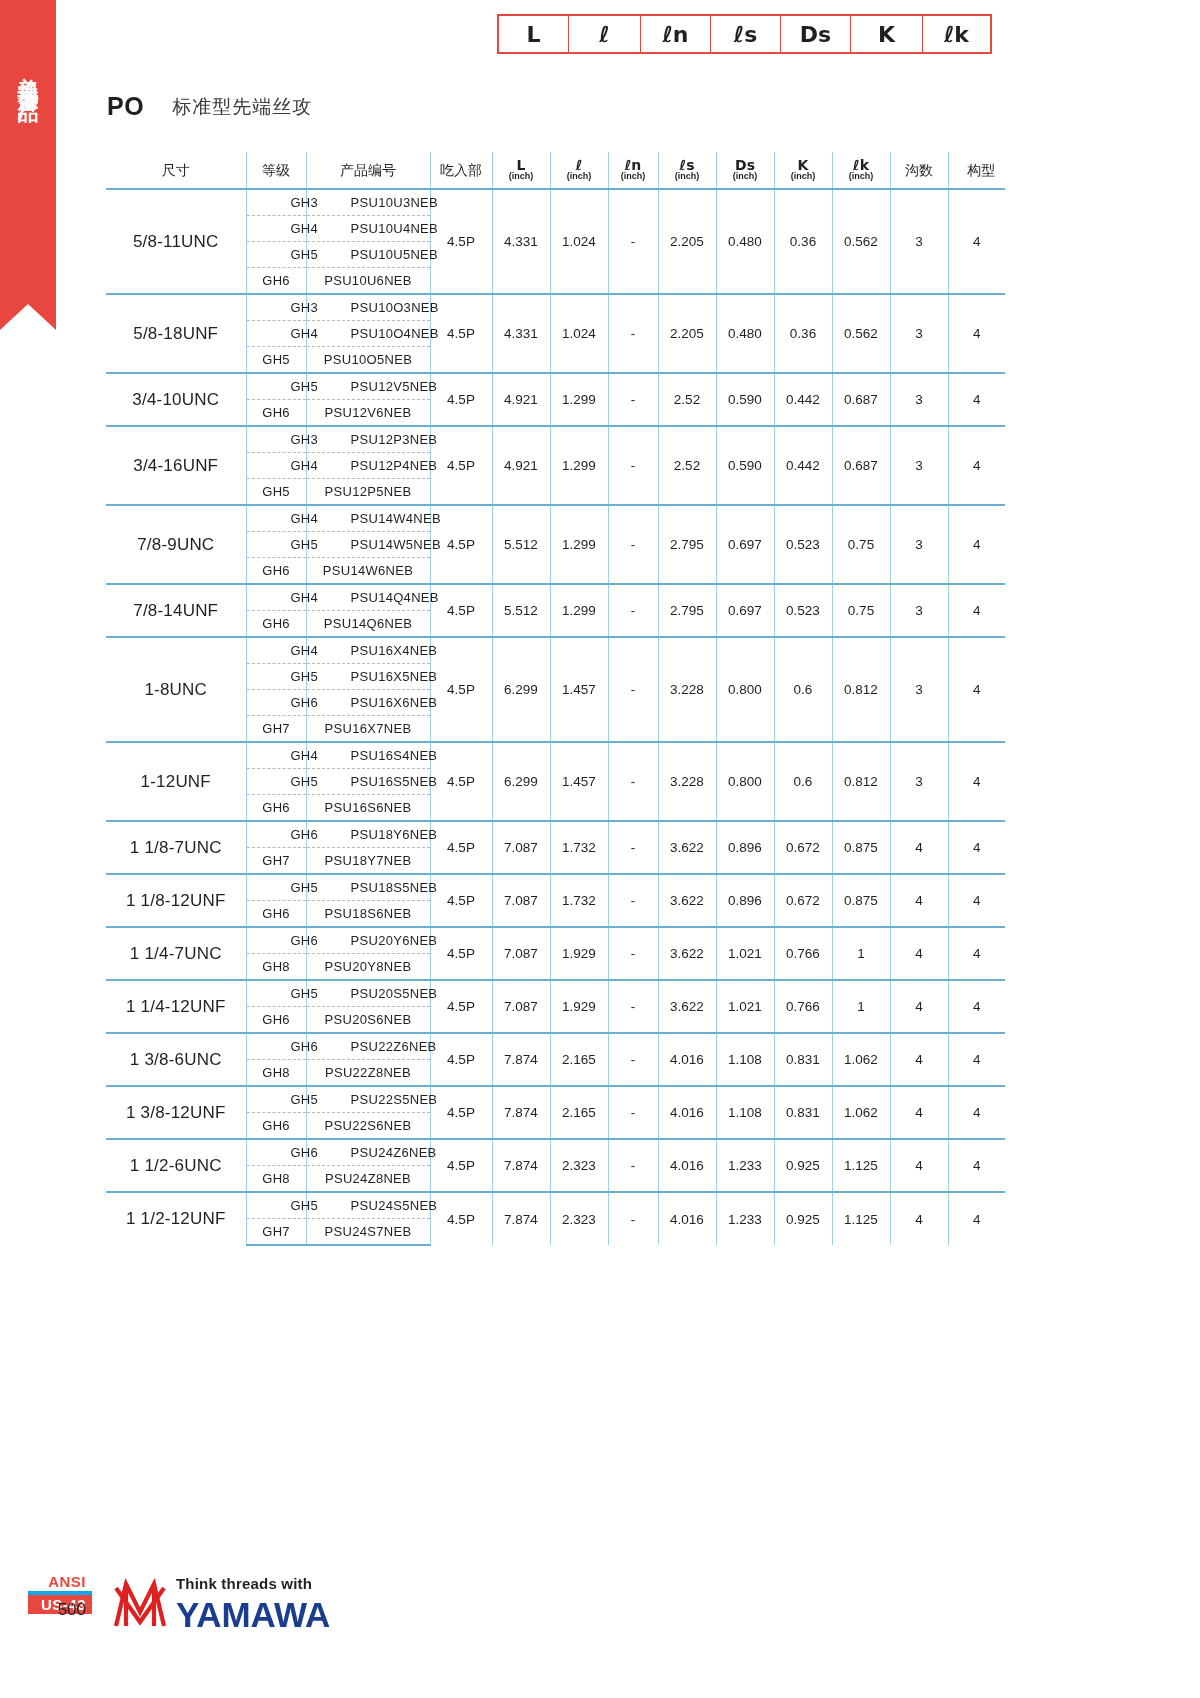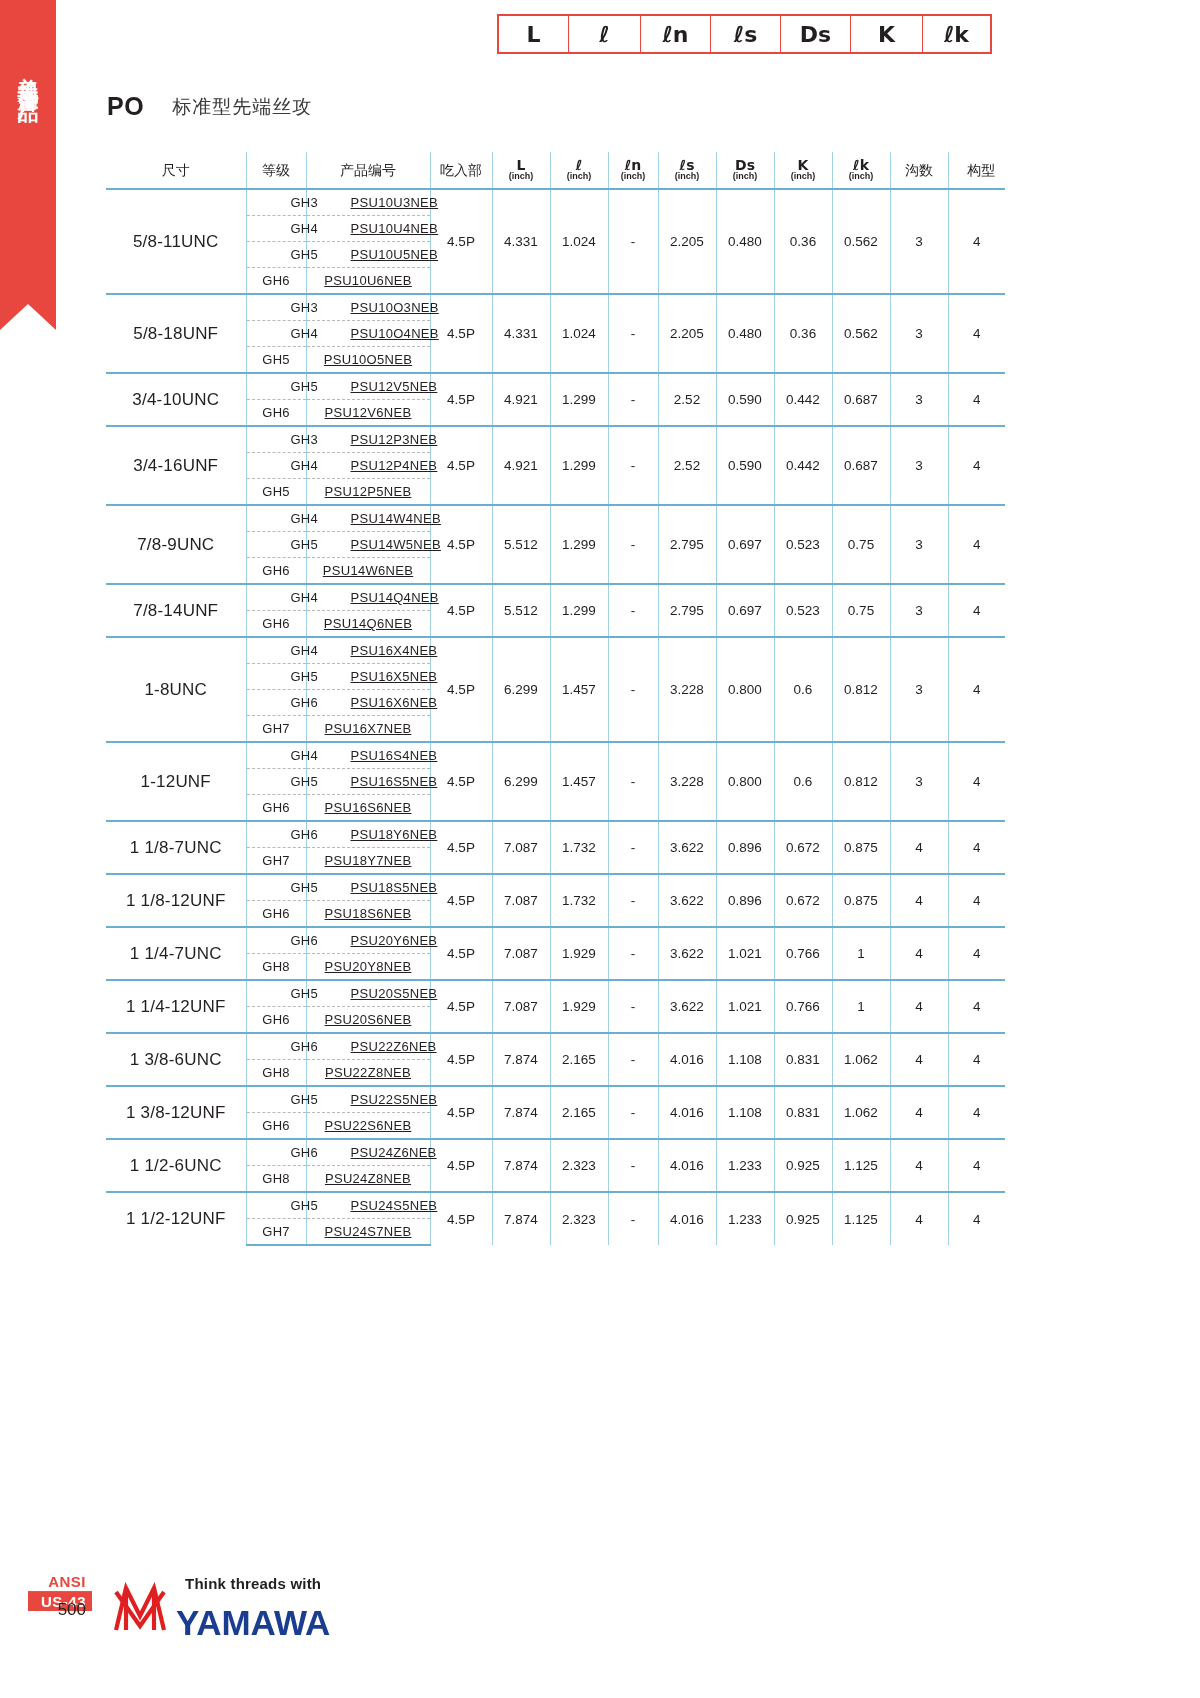--- a/index.html
+++ b/index.html
@@ -191,21 +191,21 @@
   td.grade, td.code {
     height: 25px;
     font-size: 13px;
     font-weight: bold;
     letter-spacing: 0.2px;
   }
   tr.dash td.grade, tr.dash td.code {
     border-bottom: 1px dashed #b9b9b9;
     padding-left: 44px;
   }
-  td.code { letter-spacing: 0.3px; text-decoration: underline; }
+  td.code { letter-spacing: 0.3px; }
 
   td.size {
     font-size: 17px;
     font-weight: bold;
     letter-spacing: 0.2px;
   }
   td.num {
     font-size: 13.5px;
     font-weight: bold;
   }
@@ -233,21 +233,21 @@
     top: 0;
     width: 64px;
   }
   .ansi-top {
     background: #ffffff;
     color: #e8473f;
     font-size: 15px;
     font-weight: bold;
     text-align: right;
     padding: 1px 6px 1px 0;
-    border-bottom: 1px solid #0ea5e9;
+    border-bottom: 4px solid #0ea5e9;
     letter-spacing: 0.5px;
   }
   .ansi-bot {
     background: #e8473f;
     color: #ffffff;
     font-size: 15px;
     font-weight: bold;
     text-align: right;
     padding: 1px 6px 1px 0;
     letter-spacing: 0.5px;
@@ -271,22 +271,21 @@
     align-items: center;
   }
   .logo-mark { width: 56px; height: 52px; flex: none; }
   .logo-text { margin-left: 8px; }
   .logo-tag {
     font-size: 15px;
     font-weight: bold;
     color: #231f20;
     letter-spacing: 0.2px;
     line-height: 1;
-    margin-bottom: 14px;
-    text-align: center;
+    margin-bottom: 6px;
   }
   .logo-name {
     font-size: 35px;
     font-weight: bold;
     color: #1b3d8f;
     letter-spacing: 0px;
     line-height: 1;
   }
 </style>
 </head>

